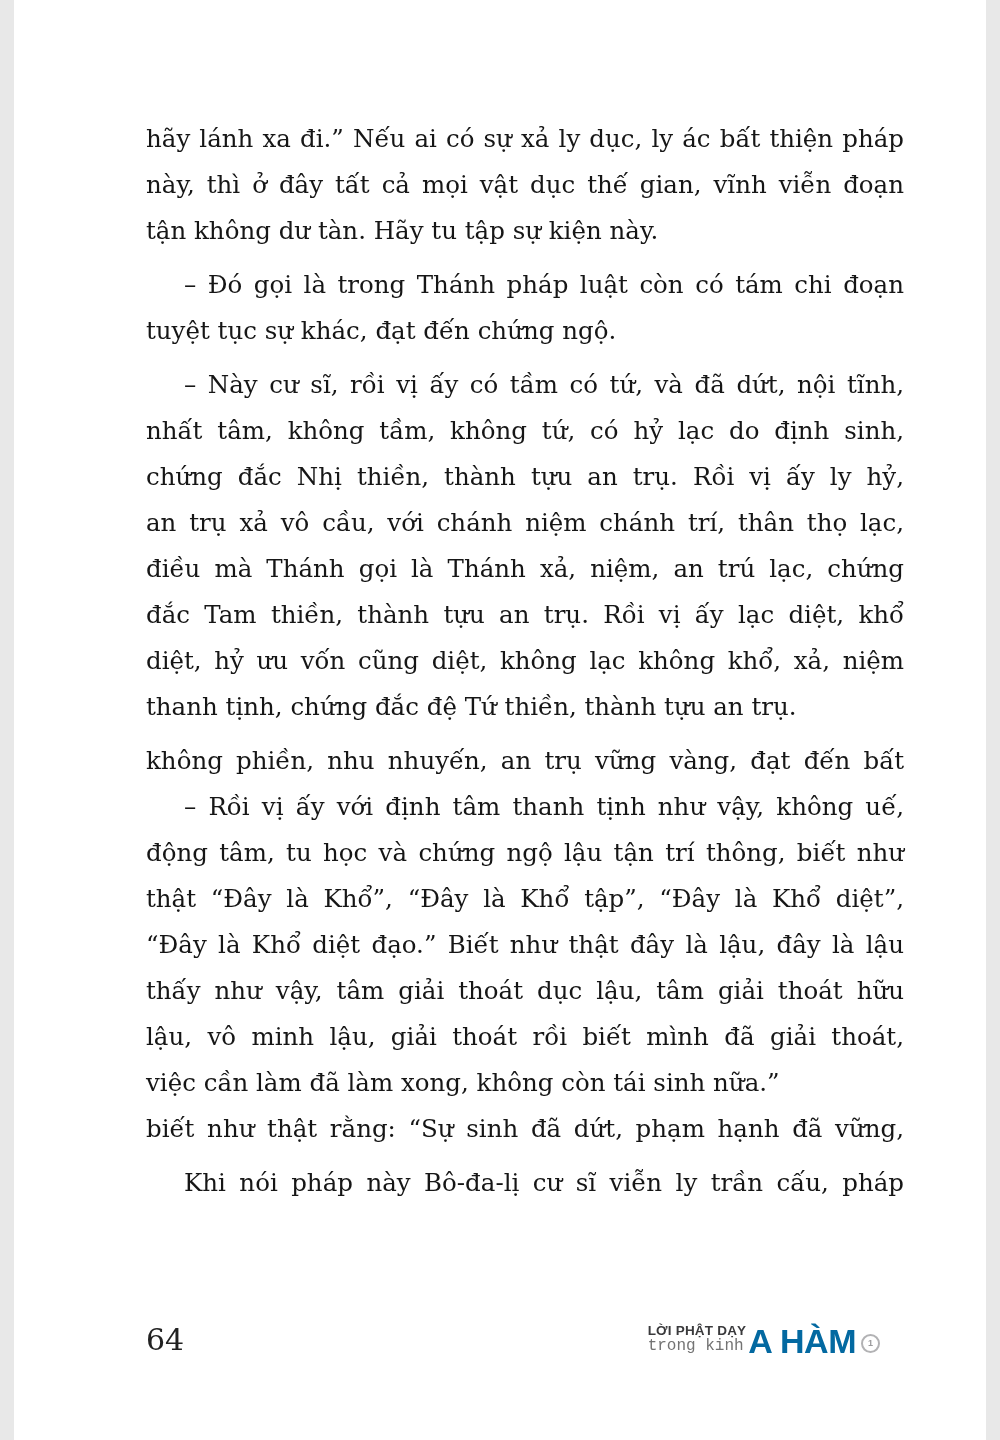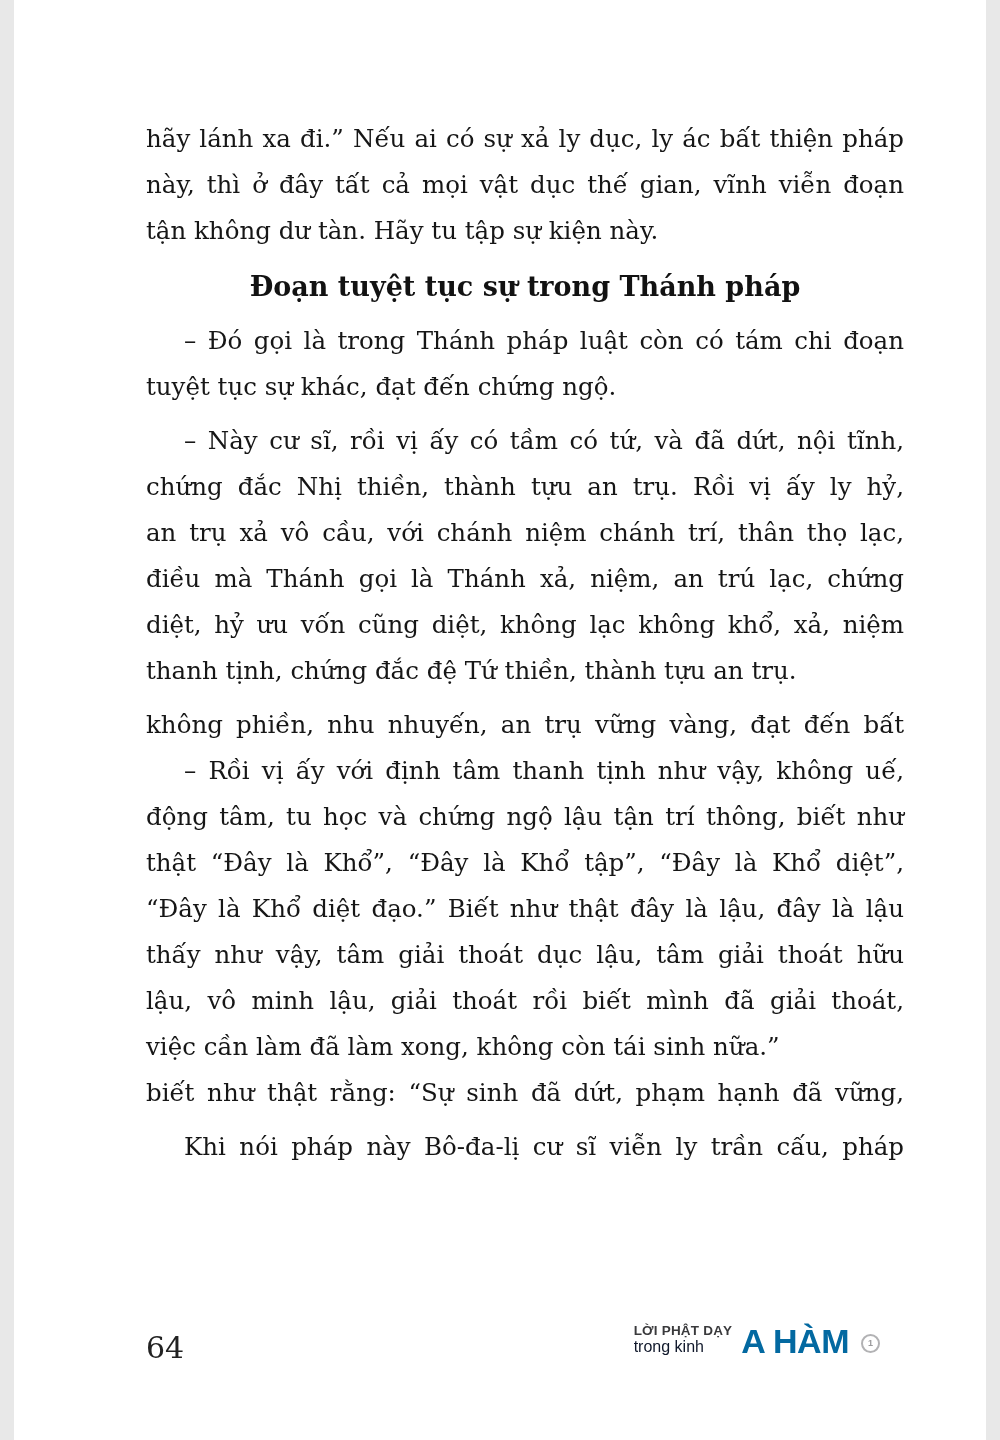--- a/index.html
+++ b/index.html
@@ -57,53 +57,53 @@
   .footer {
     position: absolute;
     left: 132px;
     right: 106px;
     top: 1318px;
     height: 50px;
   }
   .page-number {
     position: absolute;
     left: 0;
-    top: 12px;
+    top: 4px;
     font-size: 30px;
     color: #222222;
     font-family: "DejaVu Serif", "Liberation Serif", serif;
   }
   .logo {
     position: absolute;
     right: 0;
     top: 6px;
     display: flex;
     align-items: flex-end;
     font-family: "Liberation Sans", "DejaVu Sans", sans-serif;
-    gap: 7px;
   }
   .logo-stack {
     display: flex;
     flex-direction: column;
     align-items: flex-start;
     margin-right: 2px;
     padding-bottom: 2px;
   }
   .logo-top {
     font-size: 13.5px;
     font-weight: bold;
     letter-spacing: 0.2px;
     color: #3a3a3c;
     line-height: 14px;
   }
   .logo-sub {
     font-size: 16px;
     font-weight: normal;
-    color: #0f172a;
+    color: #737373;
     line-height: 17px;
+    font-family: Liberation Mono, monospace;
   }
   .logo-main {
     font-size: 34px;
     font-weight: bold;
     color: #0369a1;
     line-height: 32px;
     letter-spacing: -0.5px;
   }
   .logo-badge {
     width: 15px;
@@ -125,32 +125,33 @@
 <div class="page">
 
   <div class="text-block">
 
     <div class="para">
         <div class="line first">hãy lánh xa đi.” Nếu ai có sự xả ly dục, ly ác bất thiện pháp</div>
         <div class="line">này, thì ở đây tất cả mọi vật dục thế gian, vĩnh viễn đoạn</div>
         <div class="line last">tận không dư tàn. Hãy tu tập sự kiện này.</div>
       </div>
 
-    <div class="section-heading">Đoạn tuyệt tục sự trong Thánh pháp</div>
 
     <div class="para indented">
         <div class="line first">– Đó gọi là trong Thánh pháp luật còn có tám chi đoạn</div>
         <div class="line last">tuyệt tục sự khác, đạt đến chứng ngộ.</div>
       </div>
 
     <div class="para indented">
         <div class="line first">– Này cư sĩ, rồi vị ấy có tầm có tứ, và đã dứt, nội tĩnh,</div>
+        <div class="line">nhất tâm, không tầm, không tứ, có hỷ lạc do định sinh,</div>
         <div class="line">chứng đắc Nhị thiền, thành tựu an trụ. Rồi vị ấy ly hỷ,</div>
         <div class="line">an trụ xả vô cầu, với chánh niệm chánh trí, thân thọ lạc,</div>
         <div class="line">điều mà Thánh gọi là Thánh xả, niệm, an trú lạc, chứng</div>
+        <div class="line">đắc Tam thiền, thành tựu an trụ. Rồi vị ấy lạc diệt, khổ</div>
         <div class="line">diệt, hỷ ưu vốn cũng diệt, không lạc không khổ, xả, niệm</div>
         <div class="line last">thanh tịnh, chứng đắc đệ Tứ thiền, thành tựu an trụ.</div>
       </div>
 
     <div class="para indented">
         <div class="line">không phiền, nhu nhuyến, an trụ vững vàng, đạt đến bất</div>
         <div class="line first">– Rồi vị ấy với định tâm thanh tịnh như vậy, không uế,</div>
         <div class="line">động tâm, tu học và chứng ngộ lậu tận trí thông, biết như</div>
         <div class="line">thật “Đây là Khổ”, “Đây là Khổ tập”, “Đây là Khổ diệt”,</div>
         <div class="line">“Đây là Khổ diệt đạo.” Biết như thật đây là lậu, đây là lậu</div>

